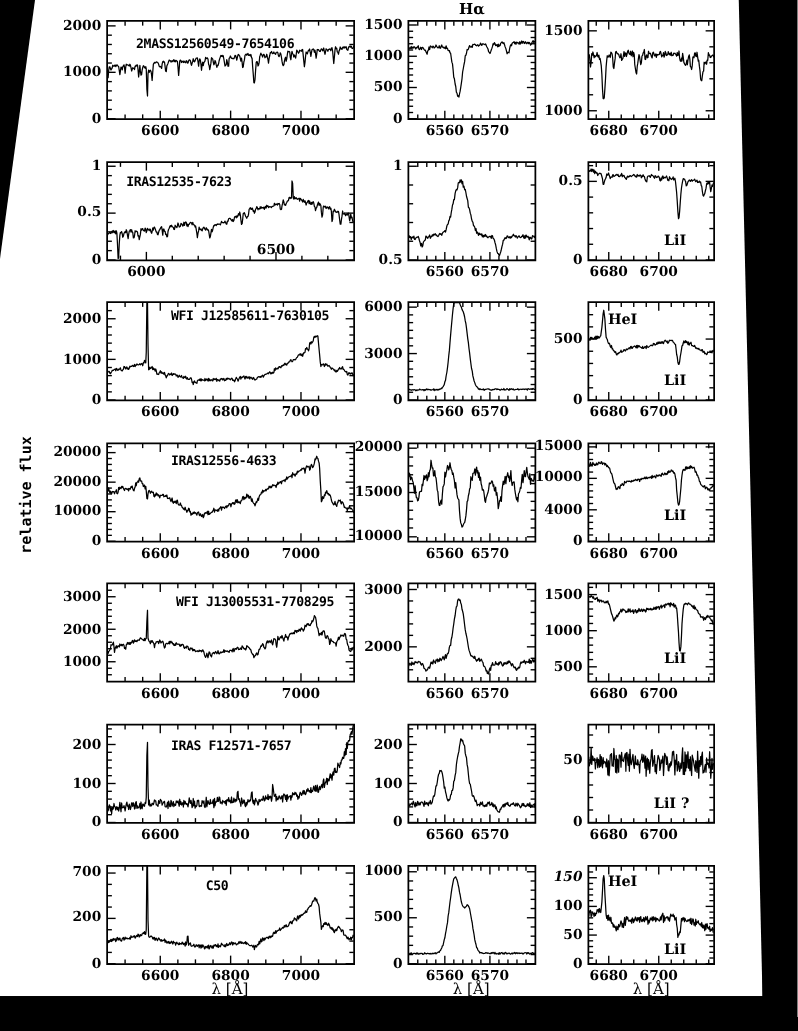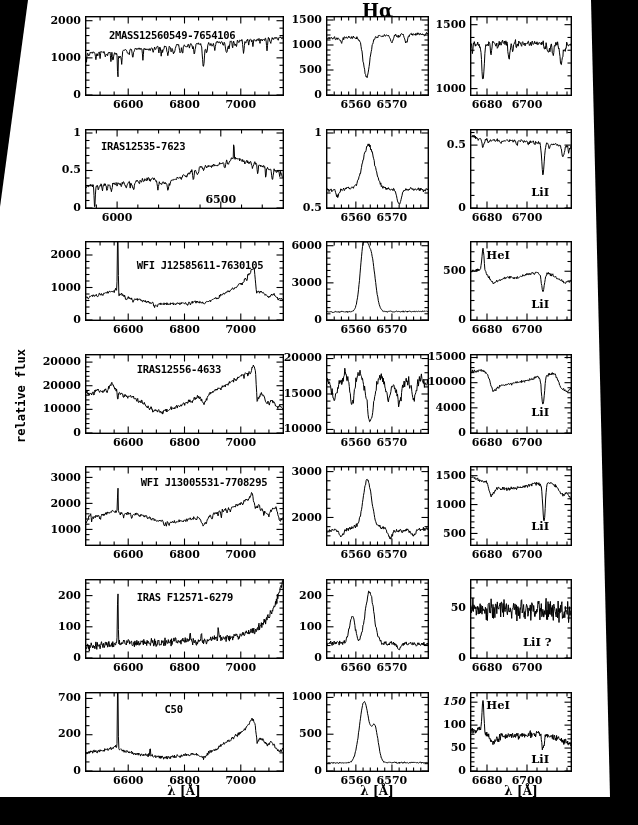--- a/index.html
+++ b/index.html
@@ -11,26 +11,26 @@
   .panel{position:absolute;}
   .panel svg{position:absolute;left:0;top:0;overflow:visible;}
   .ytick{position:absolute;width:46px;text-align:right;font-size:11px;font-weight:bold;
          color:#000;line-height:14px;}
   .xtick{position:absolute;width:56px;text-align:center;font-size:11px;font-weight:bold;
          color:#000;line-height:13px;}
   .objlabel{position:absolute;font-family:"DejaVu Sans Mono",monospace;font-weight:bold;
             font-size:10.5px;color:#000;white-space:nowrap;letter-spacing:-0.3px;}
   .lineann{position:absolute;font-size:11.5px;font-weight:bold;color:#000;white-space:nowrap;}
   #halpha-title{position:absolute;left:326px;top:0px;width:103px;text-align:center;
-                font-size:18px;font-weight:bold;color:#000;}
+                font-size:12px;font-weight:bold;color:#000;}
   #ylabel{position:absolute;left:-58px;top:388px;width:160px;height:16px;text-align:center;
           transform:rotate(-90deg);font-family:"DejaVu Sans Mono",monospace;
           font-weight:bold;font-size:12px;color:#000;letter-spacing:0px;}
   .colxlabel{position:absolute;top:784px;width:120px;text-align:center;
-             font-size:12px;font-weight:bold;color:#000;}
+             font-size:12px;font-weight:normal;color:#000;}
   #xlabel-left{left:124px;}
   #xlabel-mid{left:317px;}
   #xlabel-right{left:461px;}
 </style>
 </head>
 <body>
 
 <div id="page"></div>
 
 <div id="figure">
@@ -409,21 +409,21 @@
           <line x1="1" y1="7.5" x2="4.5" y2="7.5" stroke="#000000" stroke-width="1.1"></line>
           <line x1="198" y1="7.5" x2="194.5" y2="7.5" stroke="#000000" stroke-width="1.1"></line>
           <polyline points="1.0,55.3 1.5,56.5 1.9,56.5 2.4,56.1 2.9,57.6 3.4,57.9 3.8,57.1 4.3,56.4 4.8,55.2 5.2,55.4 5.7,55.3 6.2,54.7 6.6,54.6 7.1,54.2 7.6,55.6 8.1,53.7 8.5,54.0 9.0,55.2 9.5,55.3 9.9,54.3 10.4,54.6 10.9,53.9 11.3,53.3 11.8,55.1 12.3,55.6 12.8,55.7 13.2,54.9 13.7,54.5 14.2,52.2 14.6,52.3 15.1,53.4 15.6,54.2 16.0,52.9 16.5,52.6 17.0,54.2 17.5,53.6 17.9,54.5 18.4,53.6 18.9,52.0 19.3,52.4 19.8,52.0 20.3,52.0 20.7,51.6 21.2,51.3 21.7,52.2 22.2,51.9 22.6,50.5 23.1,52.3 23.6,51.0 24.0,51.2 24.5,50.2 25.0,50.4 25.4,51.0 25.9,50.9 26.4,50.5 26.9,50.0 27.3,50.9 27.8,50.5 28.3,49.8 28.7,50.0 29.2,51.6 29.7,49.1 30.2,49.2 30.6,47.3 31.1,48.2 31.6,49.3 32.0,40.8 32.5,1.0 33.0,1.0 33.4,34.6 33.9,54.8 34.4,54.5 34.9,52.7 35.3,53.8 35.8,53.4 36.3,53.1 36.7,52.2 37.2,54.6 37.7,53.4 38.1,54.6 38.6,54.2 39.1,55.9 39.6,54.2 40.0,55.5 40.5,58.3 41.0,58.2 41.4,58.5 41.9,58.6 42.4,57.1 42.8,56.8 43.3,55.6 43.8,57.4 44.3,56.5 44.7,57.8 45.2,57.3 45.7,57.3 46.1,58.4 46.6,56.9 47.1,59.0 47.5,59.4 48.0,61.3 48.5,59.6 49.0,59.6 49.4,58.3 49.9,57.7 50.4,58.3 50.8,59.0 51.3,58.3 51.8,58.5 52.2,57.4 52.7,59.4 53.2,58.8 53.7,57.9 54.1,58.5 54.6,58.1 55.1,58.3 55.5,58.3 56.0,59.8 56.5,59.1 56.9,59.1 57.4,60.9 57.9,60.5 58.4,59.2 58.8,59.9 59.3,60.6 59.8,60.3 60.2,59.4 60.7,61.1 61.2,61.2 61.7,61.7 62.1,60.1 62.6,60.9 63.1,61.1 63.5,60.0 64.0,61.8 64.5,62.2 64.9,61.1 65.4,62.3 65.9,62.5 66.4,62.5 66.8,62.2 67.3,61.2 67.8,61.2 68.2,62.2 68.7,65.0 69.2,64.8 69.6,66.6 70.1,64.3 70.6,63.8 71.1,64.9 71.5,65.0 72.0,65.5 72.5,65.6 72.9,63.7 73.4,63.0 73.9,62.9 74.3,63.2 74.8,62.3 75.3,63.6 75.8,61.9 76.2,63.6 76.7,62.7 77.2,63.0 77.6,63.0 78.1,63.0 78.6,63.6 79.0,61.8 79.5,63.5 80.0,62.8 80.5,62.1 80.9,63.0 81.4,63.8 81.9,61.7 82.3,63.6 82.8,62.4 83.3,63.5 83.7,63.5 84.2,62.8 84.7,63.0 85.2,63.8 85.6,61.8 86.1,62.8 86.6,62.1 87.0,62.6 87.5,62.7 88.0,61.7 88.5,64.0 88.9,62.6 89.4,62.7 89.9,63.4 90.3,63.1 90.8,63.9 91.3,62.2 91.7,62.4 92.2,61.8 92.7,61.9 93.2,63.0 93.6,62.4 94.1,61.8 94.6,63.6 95.0,63.2 95.5,63.2 96.0,61.7 96.4,62.7 96.9,61.5 97.4,62.2 97.9,61.7 98.3,61.9 98.8,62.4 99.3,62.8 99.7,62.2 100.2,61.6 100.7,61.7 101.1,63.3 101.6,63.1 102.1,63.0 102.6,64.4 103.0,63.8 103.5,62.3 104.0,60.9 104.4,61.7 104.9,62.1 105.4,63.9 105.8,63.1 106.3,61.7 106.8,60.8 107.3,60.2 107.7,62.3 108.2,60.8 108.7,61.1 109.1,60.6 109.6,60.3 110.1,59.8 110.5,61.0 111.0,62.2 111.5,60.2 112.0,61.3 112.4,60.1 112.9,61.3 113.4,61.6 113.8,60.8 114.3,60.4 114.8,62.2 115.3,61.0 115.7,60.7 116.2,61.3 116.7,62.1 117.1,62.4 117.6,61.0 118.1,61.4 118.5,62.5 119.0,63.1 119.5,62.7 120.0,62.4 120.4,62.2 120.9,60.9 121.4,60.6 121.8,60.3 122.3,60.5 122.8,60.7 123.2,60.2 123.7,60.9 124.2,60.0 124.7,59.5 125.1,59.1 125.6,60.7 126.1,59.7 126.5,59.1 127.0,58.5 127.5,58.5 127.9,58.3 128.4,58.2 128.9,57.7 129.4,57.4 129.8,58.0 130.3,57.1 130.8,56.4 131.2,57.0 131.7,58.1 132.2,57.2 132.6,57.8 133.1,56.8 133.6,57.5 134.1,57.0 134.5,54.0 135.0,55.4 135.5,53.3 135.9,54.3 136.4,54.2 136.9,53.5 137.3,54.1 137.8,53.3 138.3,52.2 138.8,52.2 139.2,53.0 139.7,53.2 140.2,51.8 140.6,51.5 141.1,51.8 141.6,50.9 142.1,51.3 142.5,50.2 143.0,49.6 143.5,50.7 143.9,50.2 144.4,51.1 144.9,49.7 145.3,49.7 145.8,48.8 146.3,48.5 146.8,48.5 147.2,47.2 147.7,46.8 148.2,47.8 148.6,48.4 149.1,48.1 149.6,46.7 150.0,46.7 150.5,46.6 151.0,46.9 151.5,46.6 151.9,45.8 152.4,45.0 152.9,44.8 153.3,43.8 153.8,42.9 154.3,43.0 154.7,42.6 155.2,42.0 155.7,43.3 156.2,43.5 156.6,42.2 157.1,44.0 157.6,42.1 158.0,41.2 158.5,41.3 159.0,40.8 159.4,38.0 159.9,38.2 160.4,37.0 160.9,38.4 161.3,38.5 161.8,39.7 162.3,38.0 162.7,33.6 163.2,33.0 163.7,34.2 164.1,32.4 164.6,33.3 165.1,32.6 165.6,31.6 166.0,29.1 166.5,28.1 167.0,28.9 167.4,27.9 167.9,28.4 168.4,27.9 168.8,27.6 169.3,27.9 169.8,33.4 170.3,38.8 170.7,42.9 171.2,48.5 171.7,52.2 172.1,50.6 172.6,50.8 173.1,50.9 173.6,50.1 174.0,50.2 174.5,52.2 175.0,51.4 175.4,50.0 175.9,51.0 176.4,50.3 176.8,51.0 177.3,52.0 177.8,51.7 178.3,51.4 178.7,52.0 179.2,52.9 179.7,53.5 180.1,54.4 180.6,53.4 181.1,53.6 181.5,54.2 182.0,54.5 182.5,55.6 183.0,55.0 183.4,56.4 183.9,56.6 184.4,55.3 184.8,56.1 185.3,55.5 185.8,54.1 186.2,54.2 186.7,53.0 187.2,54.1 187.7,54.0 188.1,54.1 188.6,53.0 189.1,52.4 189.5,54.5 190.0,54.4 190.5,55.2 190.9,56.0 191.4,56.2 191.9,56.7 192.4,56.2 192.8,58.5 193.3,59.1 193.8,57.9 194.2,57.1 194.7,57.7 195.2,58.3 195.6,57.6 196.1,57.9 196.6,57.2 197.1,58.1 197.5,59.6 198.0,58.3" fill="none" stroke="#000000" stroke-width="1" stroke-linejoin="round"></polyline>
         </svg>
         <span class="ytick" style="left: -50px; top: 72px;">0</span>
         <span class="ytick" style="left: -50px; top: 39.5px;">1000</span>
         <span class="ytick" style="left: -50px; top: 7px;">2000</span>
         <span class="xtick" style="left: 15.2143px; top: 82px;">6600</span>
         <span class="xtick" style="left: 71.5px; top: 82px;">6800</span>
         <span class="xtick" style="left: 127.786px; top: 82px;">7000</span>
-        <span class="objlabel" style="left: 51.74px; top: 18px;">WFI J12585611-7630105</span>
+        <span class="objlabel" style="left: 51.74px; top: 6px;">WFI J12585611-7630105</span>
       </div>
       <div class="panel" style="left: 326px; top: 241.2px; width: 103px; height: 80px;">
         <svg width="103" height="80" viewBox="0 0 103 80">
           <rect x="0.7" y="0.7" width="101.6" height="78.6" fill="none" stroke="#000000" stroke-width="1.4"></rect>
           <line x1="29.857142857142854" y1="79" x2="29.857142857142854" y2="72.5" stroke="#000000" stroke-width="1.1"></line>
           <line x1="29.857142857142854" y1="1" x2="29.857142857142854" y2="7.5" stroke="#000000" stroke-width="1.1"></line>
           <line x1="65.92857142857143" y1="79" x2="65.92857142857143" y2="72.5" stroke="#000000" stroke-width="1.1"></line>
           <line x1="65.92857142857143" y1="1" x2="65.92857142857143" y2="7.5" stroke="#000000" stroke-width="1.1"></line>
           <line x1="8.214285714285714" y1="79" x2="8.214285714285714" y2="75.5" stroke="#000000" stroke-width="1.1"></line>
           <line x1="8.214285714285714" y1="1" x2="8.214285714285714" y2="4.5" stroke="#000000" stroke-width="1.1"></line>
@@ -960,21 +960,21 @@
           <line x1="1" y1="4.1200000000000045" x2="4.5" y2="4.1200000000000045" stroke="#000000" stroke-width="1.1"></line>
           <line x1="198" y1="4.1200000000000045" x2="194.5" y2="4.1200000000000045" stroke="#000000" stroke-width="1.1"></line>
           <polyline points="1.0,68.7 1.5,69.6 1.9,67.7 2.4,64.9 2.9,65.6 3.4,69.7 3.8,67.3 4.3,72.0 4.8,66.4 5.2,68.6 5.7,67.5 6.2,63.8 6.6,66.1 7.1,66.5 7.6,69.0 8.1,66.6 8.5,66.4 9.0,68.7 9.5,67.0 9.9,69.8 10.4,67.4 10.9,62.9 11.3,66.4 11.8,70.4 12.3,63.4 12.8,67.2 13.2,67.0 13.7,67.1 14.2,65.5 14.6,67.1 15.1,69.8 15.6,66.5 16.0,64.4 16.5,62.7 17.0,65.9 17.5,65.7 17.9,68.6 18.4,64.3 18.9,66.5 19.3,68.6 19.8,66.7 20.3,63.2 20.7,63.2 21.2,66.2 21.7,63.3 22.2,64.3 22.6,68.2 23.1,67.6 23.6,62.7 24.0,62.3 24.5,67.6 25.0,65.7 25.4,67.4 25.9,67.0 26.4,66.5 26.9,63.8 27.3,68.1 27.8,62.6 28.3,67.3 28.7,68.0 29.2,64.3 29.7,64.3 30.2,65.9 30.6,66.0 31.1,63.0 31.6,63.6 32.0,58.8 32.5,25.2 33.0,14.9 33.4,50.3 33.9,64.9 34.4,61.0 34.9,65.8 35.3,64.5 35.8,65.8 36.3,65.4 36.7,63.6 37.2,63.6 37.7,64.7 38.1,63.2 38.6,61.0 39.1,61.6 39.6,61.6 40.0,64.9 40.5,64.9 41.0,65.5 41.4,66.0 41.9,61.5 42.4,63.2 42.8,63.7 43.3,60.5 43.8,61.2 44.3,61.9 44.7,65.1 45.2,63.8 45.7,63.1 46.1,62.4 46.6,62.1 47.1,66.4 47.5,66.5 48.0,66.6 48.5,65.4 49.0,62.8 49.4,67.8 49.9,61.9 50.4,63.9 50.8,66.2 51.3,66.2 51.8,61.3 52.2,62.3 52.7,65.9 53.2,64.5 53.7,62.3 54.1,66.3 54.6,64.3 55.1,65.2 55.5,65.2 56.0,61.8 56.5,62.3 56.9,63.1 57.4,61.7 57.9,63.9 58.4,66.0 58.8,60.4 59.3,64.4 59.8,62.4 60.2,65.0 60.7,64.2 61.2,63.2 61.7,66.6 62.1,61.3 62.6,64.2 63.1,62.1 63.5,63.4 64.0,64.6 64.5,63.8 64.9,64.4 65.4,66.5 65.9,63.3 66.4,59.3 66.8,62.1 67.3,63.7 67.8,61.3 68.2,63.4 68.7,67.1 69.2,65.6 69.6,59.8 70.1,65.6 70.6,61.9 71.1,67.5 71.5,65.6 72.0,66.3 72.5,65.4 72.9,61.3 73.4,61.9 73.9,61.2 74.3,66.0 74.8,66.3 75.3,65.5 75.8,65.9 76.2,66.0 76.7,61.5 77.2,63.1 77.6,63.4 78.1,61.7 78.6,66.4 79.0,67.0 79.5,65.3 80.0,58.8 80.5,66.4 80.9,63.9 81.4,61.5 81.9,63.3 82.3,64.2 82.8,64.5 83.3,60.6 83.7,63.6 84.2,63.5 84.7,63.9 85.2,62.2 85.6,60.8 86.1,67.1 86.6,59.7 87.0,65.6 87.5,62.5 88.0,62.6 88.5,62.1 88.9,58.9 89.4,62.1 89.9,61.9 90.3,58.6 90.8,59.0 91.3,63.5 91.7,62.6 92.2,62.8 92.7,64.2 93.2,61.3 93.6,62.6 94.1,62.4 94.6,62.2 95.0,63.7 95.5,61.5 96.0,65.2 96.4,60.9 96.9,60.8 97.4,61.7 97.9,59.1 98.3,62.4 98.8,61.1 99.3,62.4 99.7,63.4 100.2,58.6 100.7,63.2 101.1,62.6 101.6,62.9 102.1,59.5 102.6,61.3 103.0,62.6 103.5,60.5 104.0,61.8 104.4,61.4 104.9,54.8 105.4,54.1 105.8,60.4 106.3,59.9 106.8,62.2 107.3,63.3 107.7,66.0 108.2,59.4 108.7,61.3 109.1,64.0 109.6,63.2 110.1,61.0 110.5,61.4 111.0,65.3 111.5,66.3 112.0,62.9 112.4,65.1 112.9,63.5 113.4,60.7 113.8,62.4 114.3,62.5 114.8,61.1 115.3,61.7 115.7,59.7 116.2,55.1 116.7,54.6 117.1,61.8 117.6,63.7 118.1,61.1 118.5,64.9 119.0,62.8 119.5,59.8 120.0,61.7 120.4,61.7 120.9,62.8 121.4,65.1 121.8,64.0 122.3,60.5 122.8,62.2 123.2,62.0 123.7,60.9 124.2,60.4 124.7,61.0 125.1,61.2 125.6,57.9 126.1,59.5 126.5,61.7 127.0,61.1 127.5,57.7 127.9,59.9 128.4,59.2 128.9,60.3 129.4,56.6 129.8,60.7 130.3,58.1 130.8,59.4 131.2,57.9 131.7,58.3 132.2,62.0 132.6,59.6 133.1,48.6 133.6,51.9 134.1,55.9 134.5,58.1 135.0,57.7 135.5,56.3 135.9,61.8 136.4,58.3 136.9,60.6 137.3,60.8 137.8,59.4 138.3,57.7 138.8,58.3 139.2,60.1 139.7,60.1 140.2,58.6 140.6,57.6 141.1,62.6 141.6,57.7 142.1,56.2 142.5,56.5 143.0,58.0 143.5,60.6 143.9,57.1 144.4,62.1 144.9,56.8 145.3,60.2 145.8,58.4 146.3,58.3 146.8,58.1 147.2,57.5 147.7,61.1 148.2,57.7 148.6,58.8 149.1,55.2 149.6,56.7 150.0,56.0 150.5,56.7 151.0,54.8 151.5,56.2 151.9,55.4 152.4,58.0 152.9,57.1 153.3,60.4 153.8,58.3 154.3,59.4 154.7,56.6 155.2,54.8 155.7,55.6 156.2,57.3 156.6,56.7 157.1,54.8 157.6,53.4 158.0,56.1 158.5,53.6 159.0,56.2 159.4,56.7 159.9,55.4 160.4,52.8 160.9,54.0 161.3,51.8 161.8,53.4 162.3,54.3 162.7,53.5 163.2,55.0 163.7,51.1 164.1,55.1 164.6,53.4 165.1,54.1 165.6,51.4 166.0,49.9 166.5,52.7 167.0,53.7 167.4,49.4 167.9,54.1 168.4,52.1 168.8,49.1 169.3,54.7 169.8,54.8 170.3,51.2 170.7,50.1 171.2,52.7 171.7,51.2 172.1,49.4 172.6,48.5 173.1,51.2 173.6,45.6 174.0,44.2 174.5,50.9 175.0,47.7 175.4,47.2 175.9,45.8 176.4,43.6 176.8,48.6 177.3,44.0 177.8,45.5 178.3,45.7 178.7,42.7 179.2,40.0 179.7,43.3 180.1,40.9 180.6,45.1 181.1,40.1 181.5,38.5 182.0,41.1 182.5,36.0 183.0,35.5 183.4,38.9 183.9,38.1 184.4,39.0 184.8,37.5 185.3,31.5 185.8,33.2 186.2,33.2 186.7,35.0 187.2,31.2 187.7,32.2 188.1,29.1 188.6,29.0 189.1,26.8 189.5,27.6 190.0,27.6 190.5,22.4 190.9,25.5 191.4,19.9 191.9,24.5 192.4,15.2 192.8,19.8 193.3,14.9 193.8,13.5 194.2,13.8 194.7,13.4 195.2,8.5 195.6,8.0 196.1,6.3 196.6,8.6 197.1,4.2 197.5,1.7 198.0,1.0" fill="none" stroke="#000000" stroke-width="1" stroke-linejoin="round"></polyline>
         </svg>
         <span class="ytick" style="left: -50px; top: 72px;">0</span>
         <span class="ytick" style="left: -50px; top: 40.8px;">100</span>
         <span class="ytick" style="left: -50px; top: 9.6px;">200</span>
         <span class="xtick" style="left: 15.2143px; top: 82px;">6600</span>
         <span class="xtick" style="left: 71.5px; top: 82px;">6800</span>
         <span class="xtick" style="left: 127.786px; top: 82px;">7000</span>
-        <span class="objlabel" style="left: 51.74px; top: 11.8px;">IRAS F12571-6279</span>
+        <span class="objlabel" style="left: 51.74px; top: 11.8px;">IRAS F12571-7657</span>
       </div>
       <div class="panel" style="left: 326px; top: 579px; width: 103px; height: 80px;">
         <svg width="103" height="80" viewBox="0 0 103 80">
           <rect x="0.7" y="0.7" width="101.6" height="78.6" fill="none" stroke="#000000" stroke-width="1.4"></rect>
           <line x1="29.857142857142854" y1="79" x2="29.857142857142854" y2="72.5" stroke="#000000" stroke-width="1.1"></line>
           <line x1="29.857142857142854" y1="1" x2="29.857142857142854" y2="7.5" stroke="#000000" stroke-width="1.1"></line>
           <line x1="65.92857142857143" y1="79" x2="65.92857142857143" y2="72.5" stroke="#000000" stroke-width="1.1"></line>
           <line x1="65.92857142857143" y1="1" x2="65.92857142857143" y2="7.5" stroke="#000000" stroke-width="1.1"></line>
           <line x1="8.214285714285714" y1="79" x2="8.214285714285714" y2="75.5" stroke="#000000" stroke-width="1.1"></line>
           <line x1="8.214285714285714" y1="1" x2="8.214285714285714" y2="4.5" stroke="#000000" stroke-width="1.1"></line>

